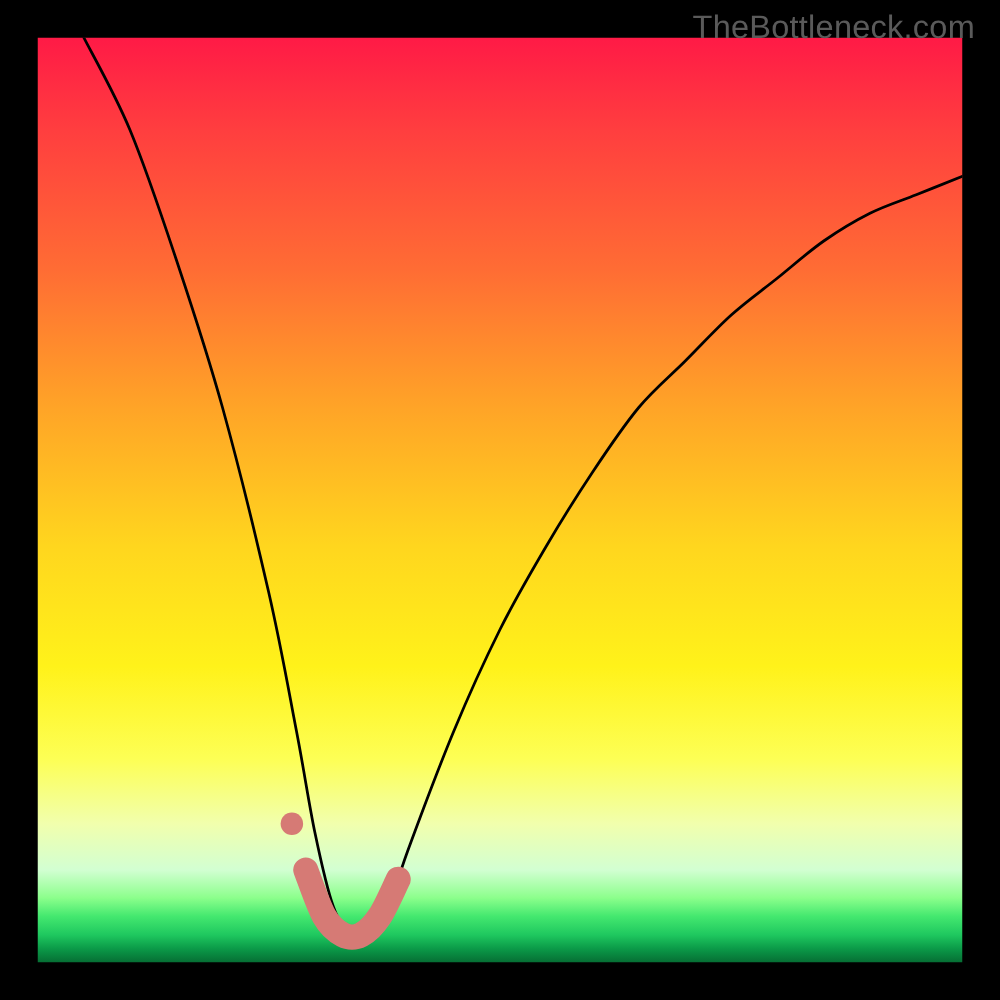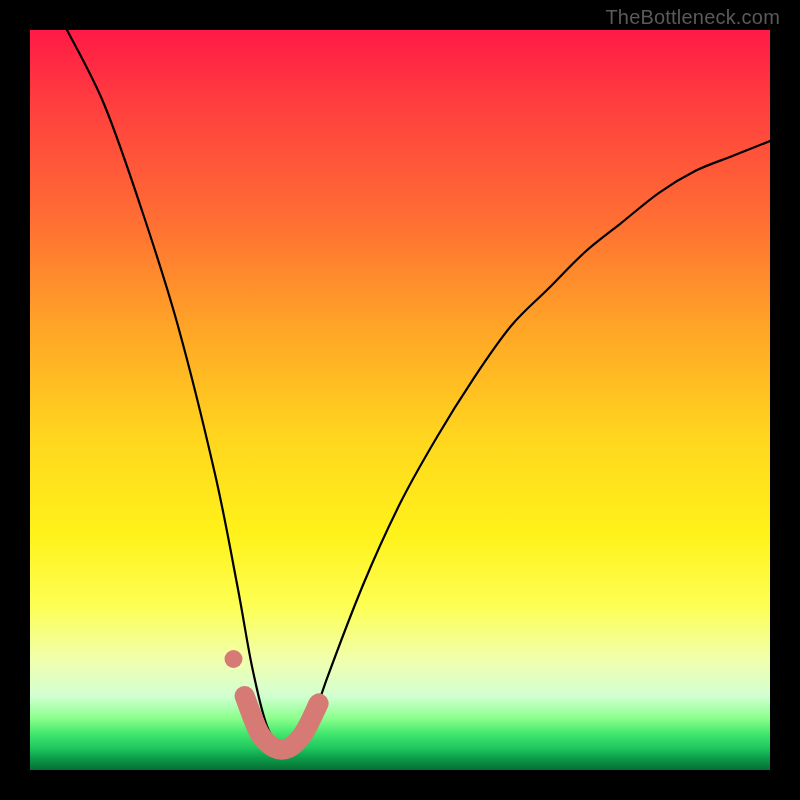--- a/index.html
+++ b/index.html
@@ -15,21 +15,21 @@
     position: absolute;
     top: 0; left: 0;
     width: 800px;
     height: 800px;
     background: #000;
   }
   .watermark {
     position: absolute;
     top: 6px;
     right: 20px;
-    font-size: 20px;
+    font-size: 26px;
     font-weight: 500;
     color: #5a5a5a;
     letter-spacing: 0.2px;
     z-index: 10;
     user-select: none;
   }
   .plot-area {
     position: absolute;
     top: 30px;
     left: 30px;

